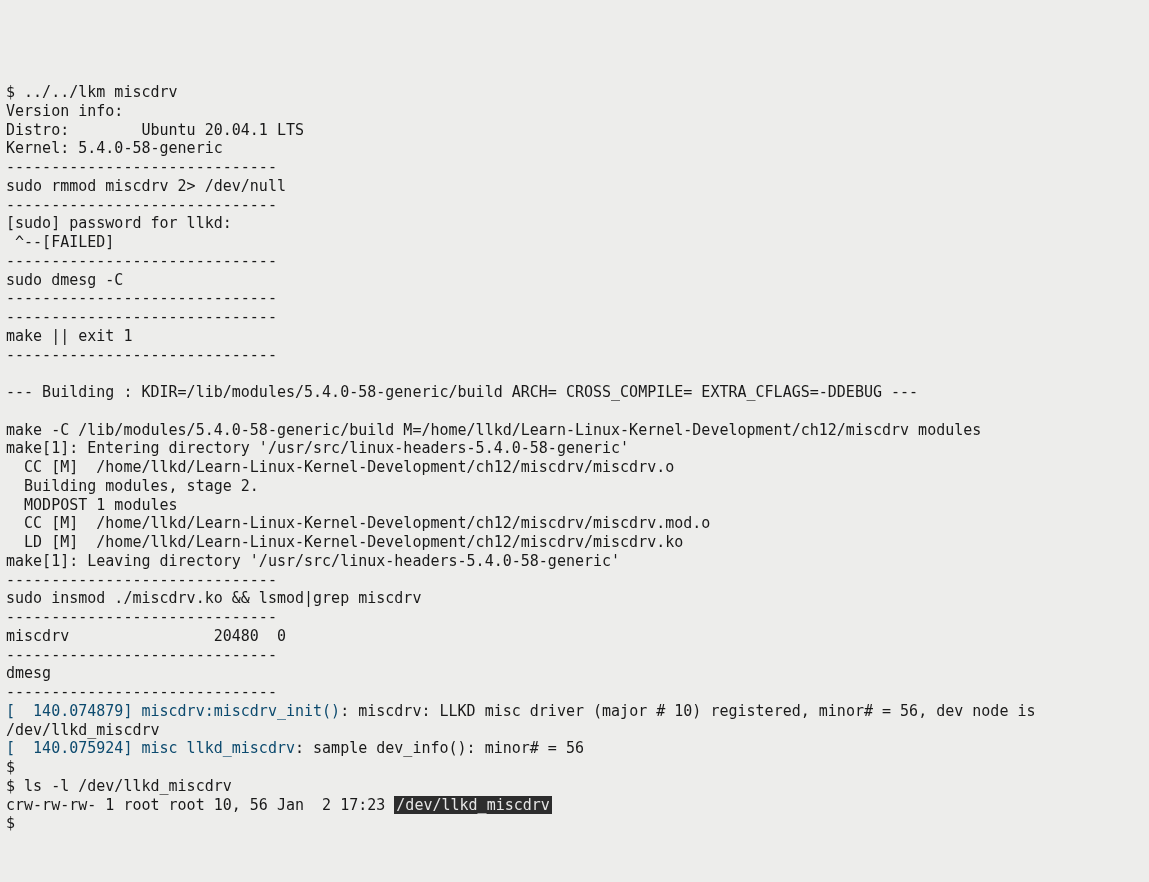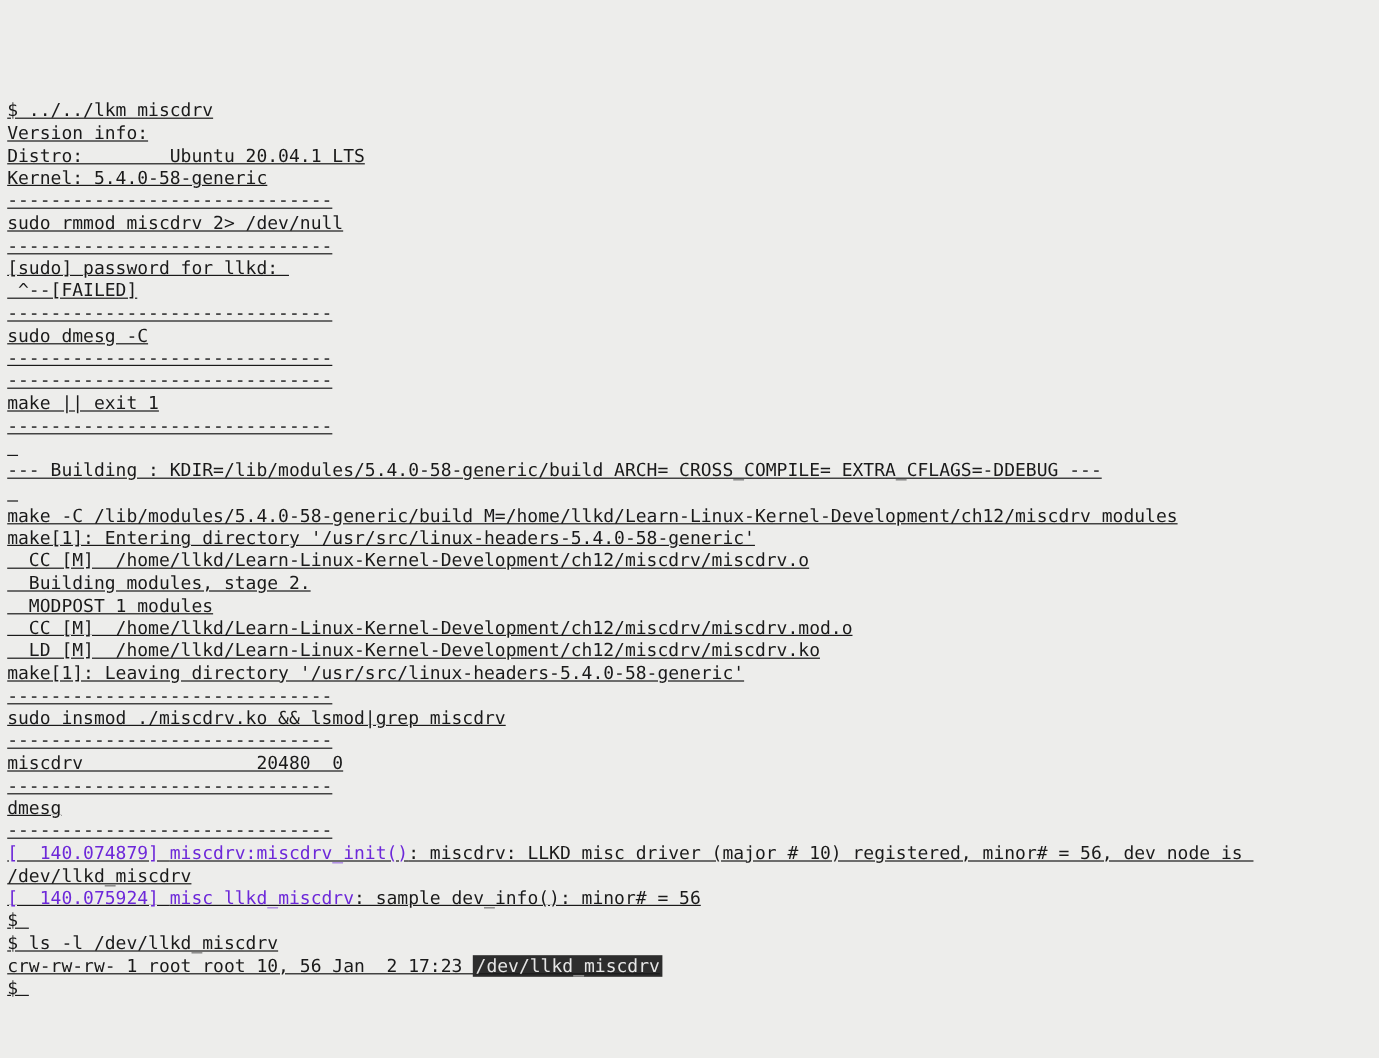--- a/index.html
+++ b/index.html
@@ -6,27 +6,27 @@
     background: #ededeb;
     margin: 0;
     padding: 8px 6px;
     font-family: "DejaVu Sans Mono", "Liberation Mono", Consolas, monospace;
     font-size: 15px;
     line-height: 1.25;
     color: #1a1a1a;
     white-space: pre;
     overflow-x: auto;
   }
-  .green { color: #6d28d9; }
+  .green { color: #0c4a6e; }
   .hl {
     background: #2d2d2d;
     color: #e6e6e6;
     padding: 0 2px;
   }
-  .line { display: block; text-decoration: underline; }
+  .line { display: block; }
 </style>
 </head>
 <body>
 
 
 
 <div id="terminal"><span class="line"><span>$ ../../lkm miscdrv</span></span><span class="line"><span>Version info:</span></span><span class="line"><span>Distro:        Ubuntu 20.04.1 LTS</span></span><span class="line"><span>Kernel: 5.4.0-58-generic</span></span><span class="line"><span>------------------------------</span></span><span class="line"><span>sudo rmmod miscdrv 2&gt; /dev/null</span></span><span class="line"><span>------------------------------</span></span><span class="line"><span>[sudo] password for llkd: </span></span><span class="line"><span> ^--[FAILED]</span></span><span class="line"><span>------------------------------</span></span><span class="line"><span>sudo dmesg -C</span></span><span class="line"><span>------------------------------</span></span><span class="line"><span>------------------------------</span></span><span class="line"><span>make || exit 1</span></span><span class="line"><span>------------------------------</span></span><span class="line">&nbsp;</span><span class="line"><span>--- Building : KDIR=/lib/modules/5.4.0-58-generic/build ARCH= CROSS_COMPILE= EXTRA_CFLAGS=-DDEBUG ---</span></span><span class="line">&nbsp;</span><span class="line"><span>make -C /lib/modules/5.4.0-58-generic/build M=/home/llkd/Learn-Linux-Kernel-Development/ch12/miscdrv modules</span></span><span class="line"><span>make[1]: Entering directory '/usr/src/linux-headers-5.4.0-58-generic'</span></span><span class="line"><span>  CC [M]  /home/llkd/Learn-Linux-Kernel-Development/ch12/miscdrv/miscdrv.o</span></span><span class="line"><span>  Building modules, stage 2.</span></span><span class="line"><span>  MODPOST 1 modules</span></span><span class="line"><span>  CC [M]  /home/llkd/Learn-Linux-Kernel-Development/ch12/miscdrv/miscdrv.mod.o</span></span><span class="line"><span>  LD [M]  /home/llkd/Learn-Linux-Kernel-Development/ch12/miscdrv/miscdrv.ko</span></span><span class="line"><span>make[1]: Leaving directory '/usr/src/linux-headers-5.4.0-58-generic'</span></span><span class="line"><span>------------------------------</span></span><span class="line"><span>sudo insmod ./miscdrv.ko &amp;&amp; lsmod|grep miscdrv</span></span><span class="line"><span>------------------------------</span></span><span class="line"><span>miscdrv                20480  0</span></span><span class="line"><span>------------------------------</span></span><span class="line"><span>dmesg</span></span><span class="line"><span>------------------------------</span></span><span class="line"><span class="green">[  140.074879] </span><span class="green">miscdrv:miscdrv_init()</span><span>: miscdrv: LLKD misc driver (major # 10) registered, minor# = 56, dev node is </span></span><span class="line"><span>/dev/llkd_miscdrv</span></span><span class="line"><span class="green">[  140.075924] </span><span class="green">misc llkd_miscdrv</span><span>: sample dev_info(): minor# = 56</span></span><span class="line"><span>$ </span></span><span class="line"><span>$ ls -l /dev/llkd_miscdrv</span></span><span class="line"><span>crw-rw-rw- 1 root root 10, 56 Jan  2 17:23 </span><span class="hl">/dev/llkd_miscdrv</span></span><span class="line"><span>$ </span></span></div>
 
 
 

